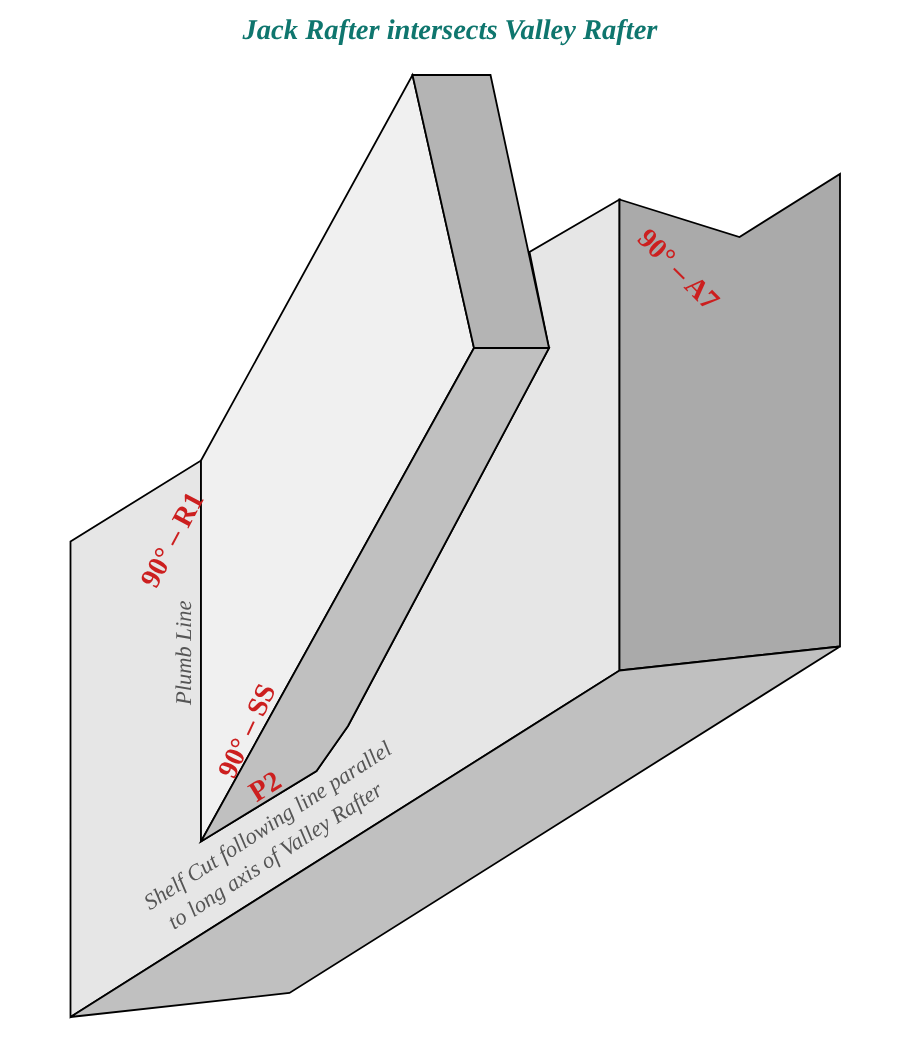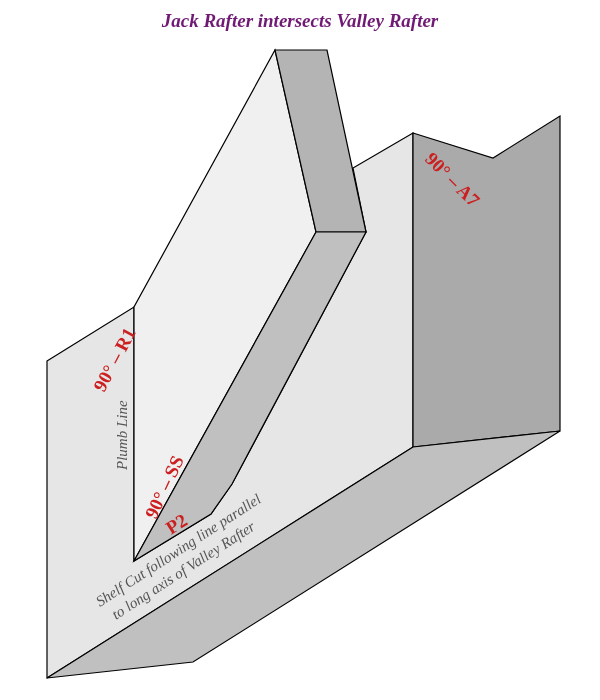--- a/index.html
+++ b/index.html
@@ -1,17 +1,17 @@
 <!DOCTYPE html>
 <html><head>
 <meta charset="utf-8">
 <style>
   html, body { margin:0; padding:0; background:#ffffff; }
   body { width:600px; height:700px; position:relative; overflow:hidden; font-family:"Liberation Serif", serif; }
-  #title { position:absolute; left:0; top:10px; width:600px; text-align:center; font-family:"Liberation Serif", serif; font-style:italic; font-weight:bold; font-size:19px; color:#701a75; }
+  #title { position:absolute; left:0; top:10px; width:600px; text-align:center; font-family:"Liberation Serif", serif; font-style:italic; font-weight:bold; font-size:19px; color:#0f766e; }
   svg { position:absolute; left:0; top:0; }
   .lbl-red { fill:#cc1f1f; font-family:"Liberation Serif", serif; font-weight:bold; font-size:19px; }
   .lbl-gray { fill:#555555; font-family:"Liberation Serif", serif; font-style:italic; font-size:15px; }
 </style>
 </head>
 <body>
 
 <div id="title">Jack Rafter intersects Valley Rafter</div>
 
 <svg width="600" height="700" viewBox="0 0 600 700">

